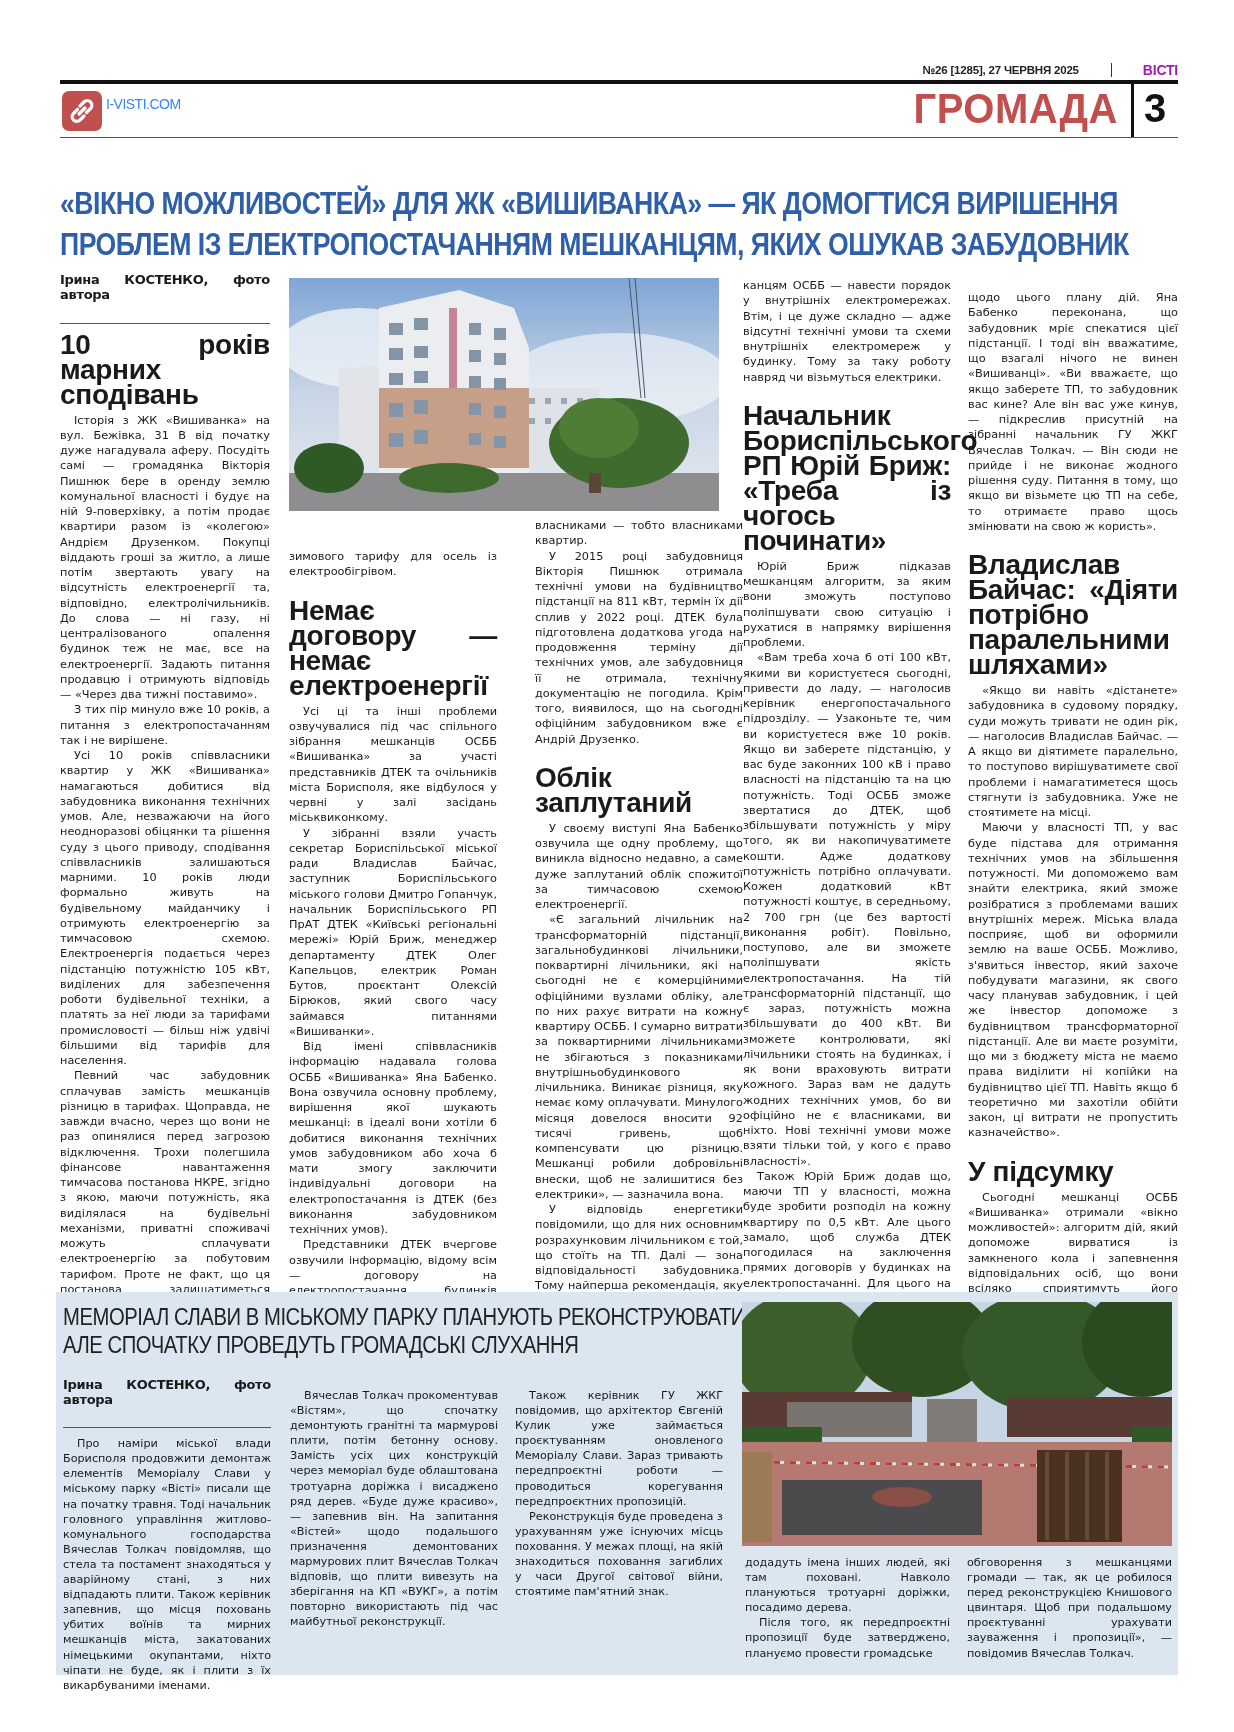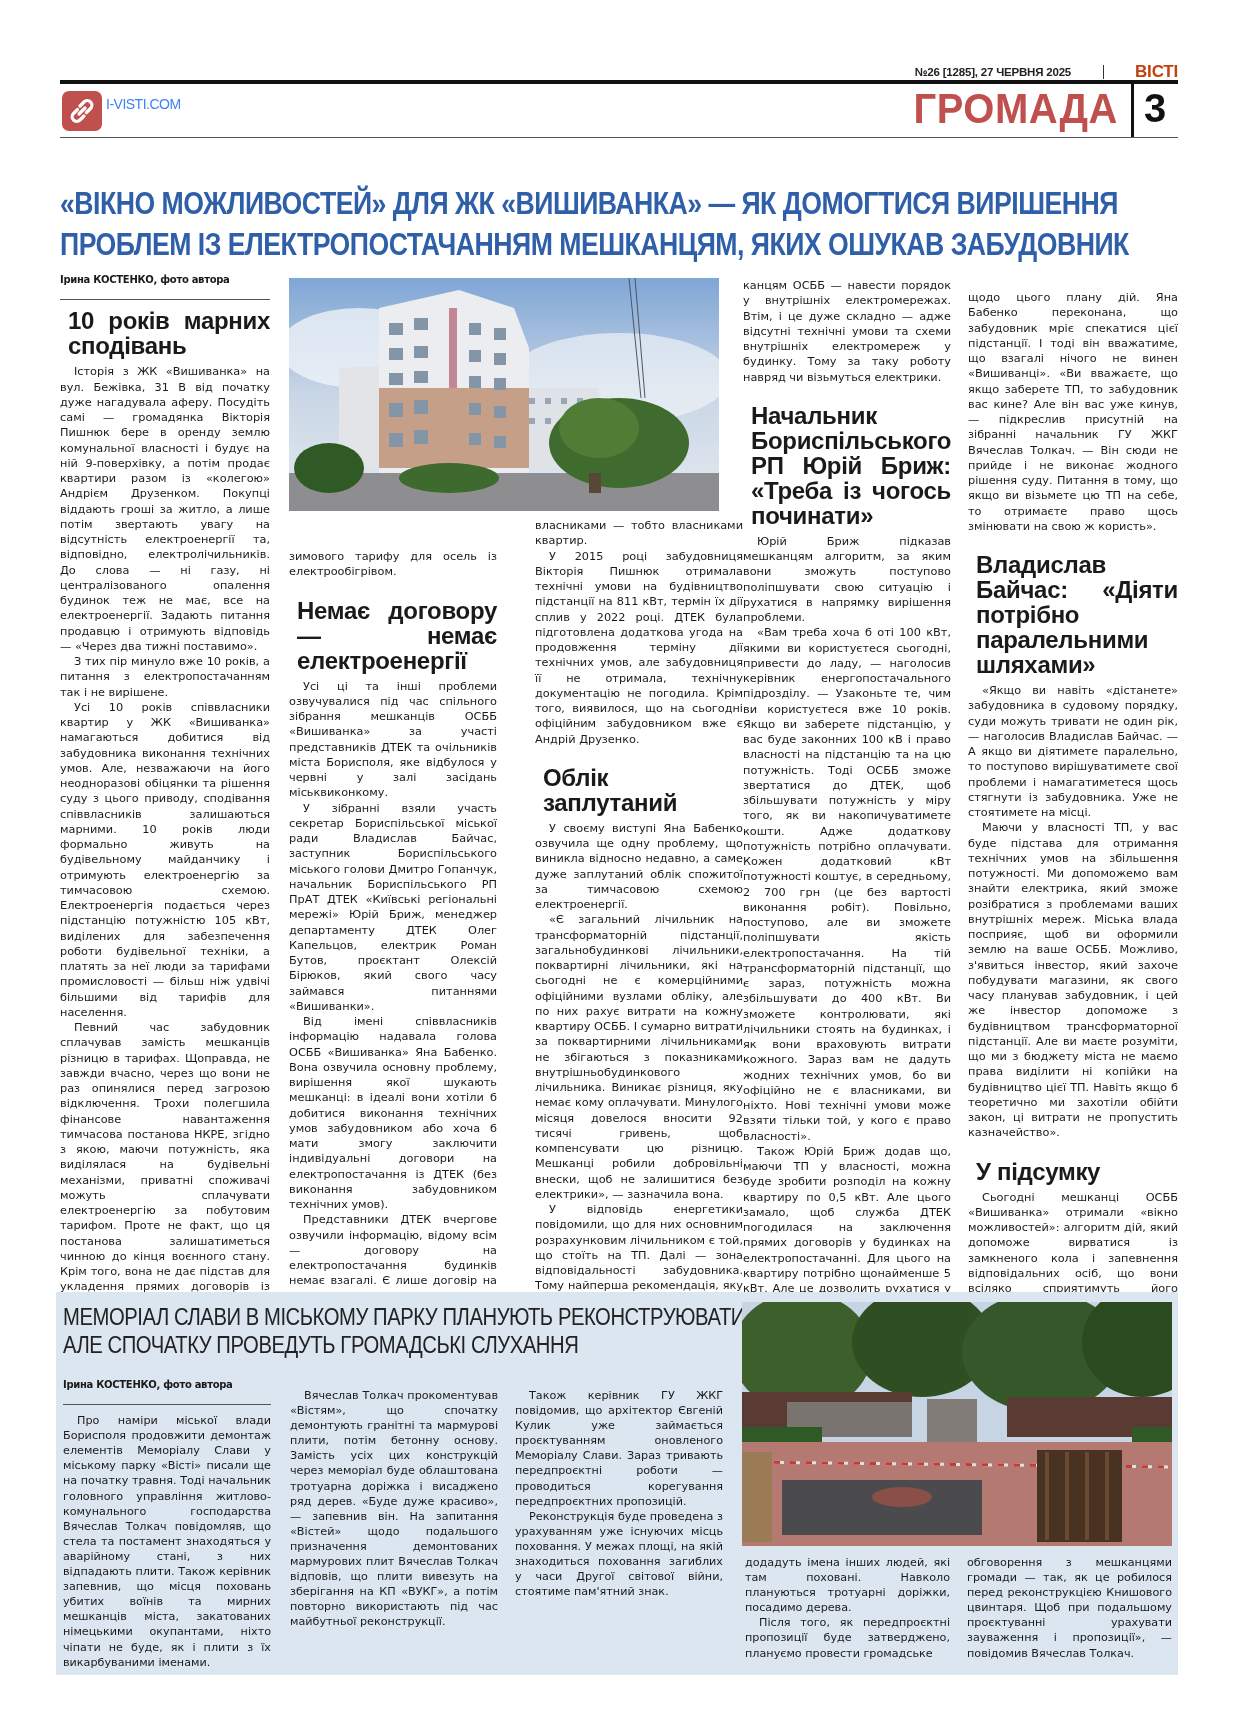--- a/index.html
+++ b/index.html
@@ -4,44 +4,44 @@
 <style>
   html, body { margin: 0; padding: 0; background: #ffffff; }
   body { width: 1234px; height: 1732px; position: relative; overflow: hidden;
          font-family: "DejaVu Sans", sans-serif; color: #1a1a1a; }
   .abs { position: absolute; }
 
   
   .issue-line { top: 62px; right: 56px; font-family: "Liberation Sans", sans-serif; font-size: 11.5px;
                 font-weight: bold; color: #222; display: flex; align-items: center; letter-spacing: -0.2px; gap: 28px; }
   .issue-line .sep { width: 1px; height: 14px; background: #333; margin: 0 3px 0 4px; }
-  .issue-line .brand { color: #c2410c; font-size: 17px; }
+  .issue-line .brand { color: #a21caf; font-size: 14px; }
   .rule-top { top: 80px; left: 60px; right: 56px; height: 4px; background: #111; }
   .rule-bottom { top: 137px; left: 60px; right: 56px; height: 1px; background: #555; }
   .logo-box { top: 91px; left: 62px; width: 40px; height: 40px; background: #c0504d; border-radius: 7px;
               display: flex; align-items: center; justify-content: center; }
   .logo-text { top: 96px; left: 106px; font-family: "Liberation Sans", sans-serif; font-size: 14px;
                color: #3b82f6; letter-spacing: -0.5px; }
   .section-name { top: 86px; left: 860px; width: 258px; text-align: right; font-family: "Liberation Sans", sans-serif;
                   font-weight: bold; font-size: 40px; color: #c0504d; letter-spacing: 0.5px; transform: scaleY(1.05); }
   .page-vline { top: 84px; left: 1131px; width: 3px; height: 53px; background: #111; }
   .page-num { top: 86px; left: 1144px; font-family: "Liberation Sans", sans-serif; font-weight: bold; font-size: 40px; color: #111; }
 
   
   .headline { top: 183px; left: 60px; width: 1120px; font-family: "Liberation Sans", sans-serif; font-weight: bold;
               font-size: 31px; line-height: 41px; color: #2e5fa8; letter-spacing: -0.6px; transform-origin: left top;
               transform: scaleX(0.86); white-space: nowrap; }
 
   
   .col { position: absolute; font-size: 11.3px; line-height: 15.25px; text-align: justify; hyphens: manual; }
   .col p { margin: 0; text-indent: 14px; }
-  .byline { font-family: "DejaVu Sans", sans-serif; font-weight: bold; font-size: 10px; border-bottom: 1.5px solid #555;
-            padding-bottom: 12px; margin-bottom: 8px; letter-spacing: -0.3px; }
-  .subhead { font-family: "Liberation Sans", sans-serif; font-weight: bold; font-size: 24px; line-height: 25px;
-             margin: 6px 0 6px 8px; letter-spacing: -0.3px; transform-origin: left top; }
+  .byline { font-family: "DejaVu Sans", sans-serif; font-weight: bold; font-size: 13px; border-bottom: 1.5px solid #555;
+            padding-bottom: 20px; margin-bottom: 8px; letter-spacing: -0.3px; }
+  .subhead { font-family: "Liberation Sans", sans-serif; font-weight: bold; font-size: 28px; line-height: 25px;
+             margin: 6px 0 6px 0; letter-spacing: -0.3px; transform-origin: left top; }
   .subhead.tight { margin-top: 18px; }
 
   .photo1 { top: 278px; left: 289px; width: 430px; height: 233px; border: none; overflow: hidden; }
   .photo2 { top: 1302px; left: 742px; width: 430px; height: 244px; overflow: hidden; }
 
   
   .bottom-box { top: 1292px; left: 56px; width: 1122px; height: 383px; background: #dce6f1; }
   .bottom-head { top: 1303px; left: 63px; width: 670px; font-family: "Liberation Sans", sans-serif; font-size: 23px;
                  line-height: 28px; color: #222; letter-spacing: -0.5px; transform-origin: left top; transform: scaleX(0.88); white-space: nowrap; }
   .bcol { position: absolute; font-size: 11.2px; line-height: 15.1px; text-align: justify; }

